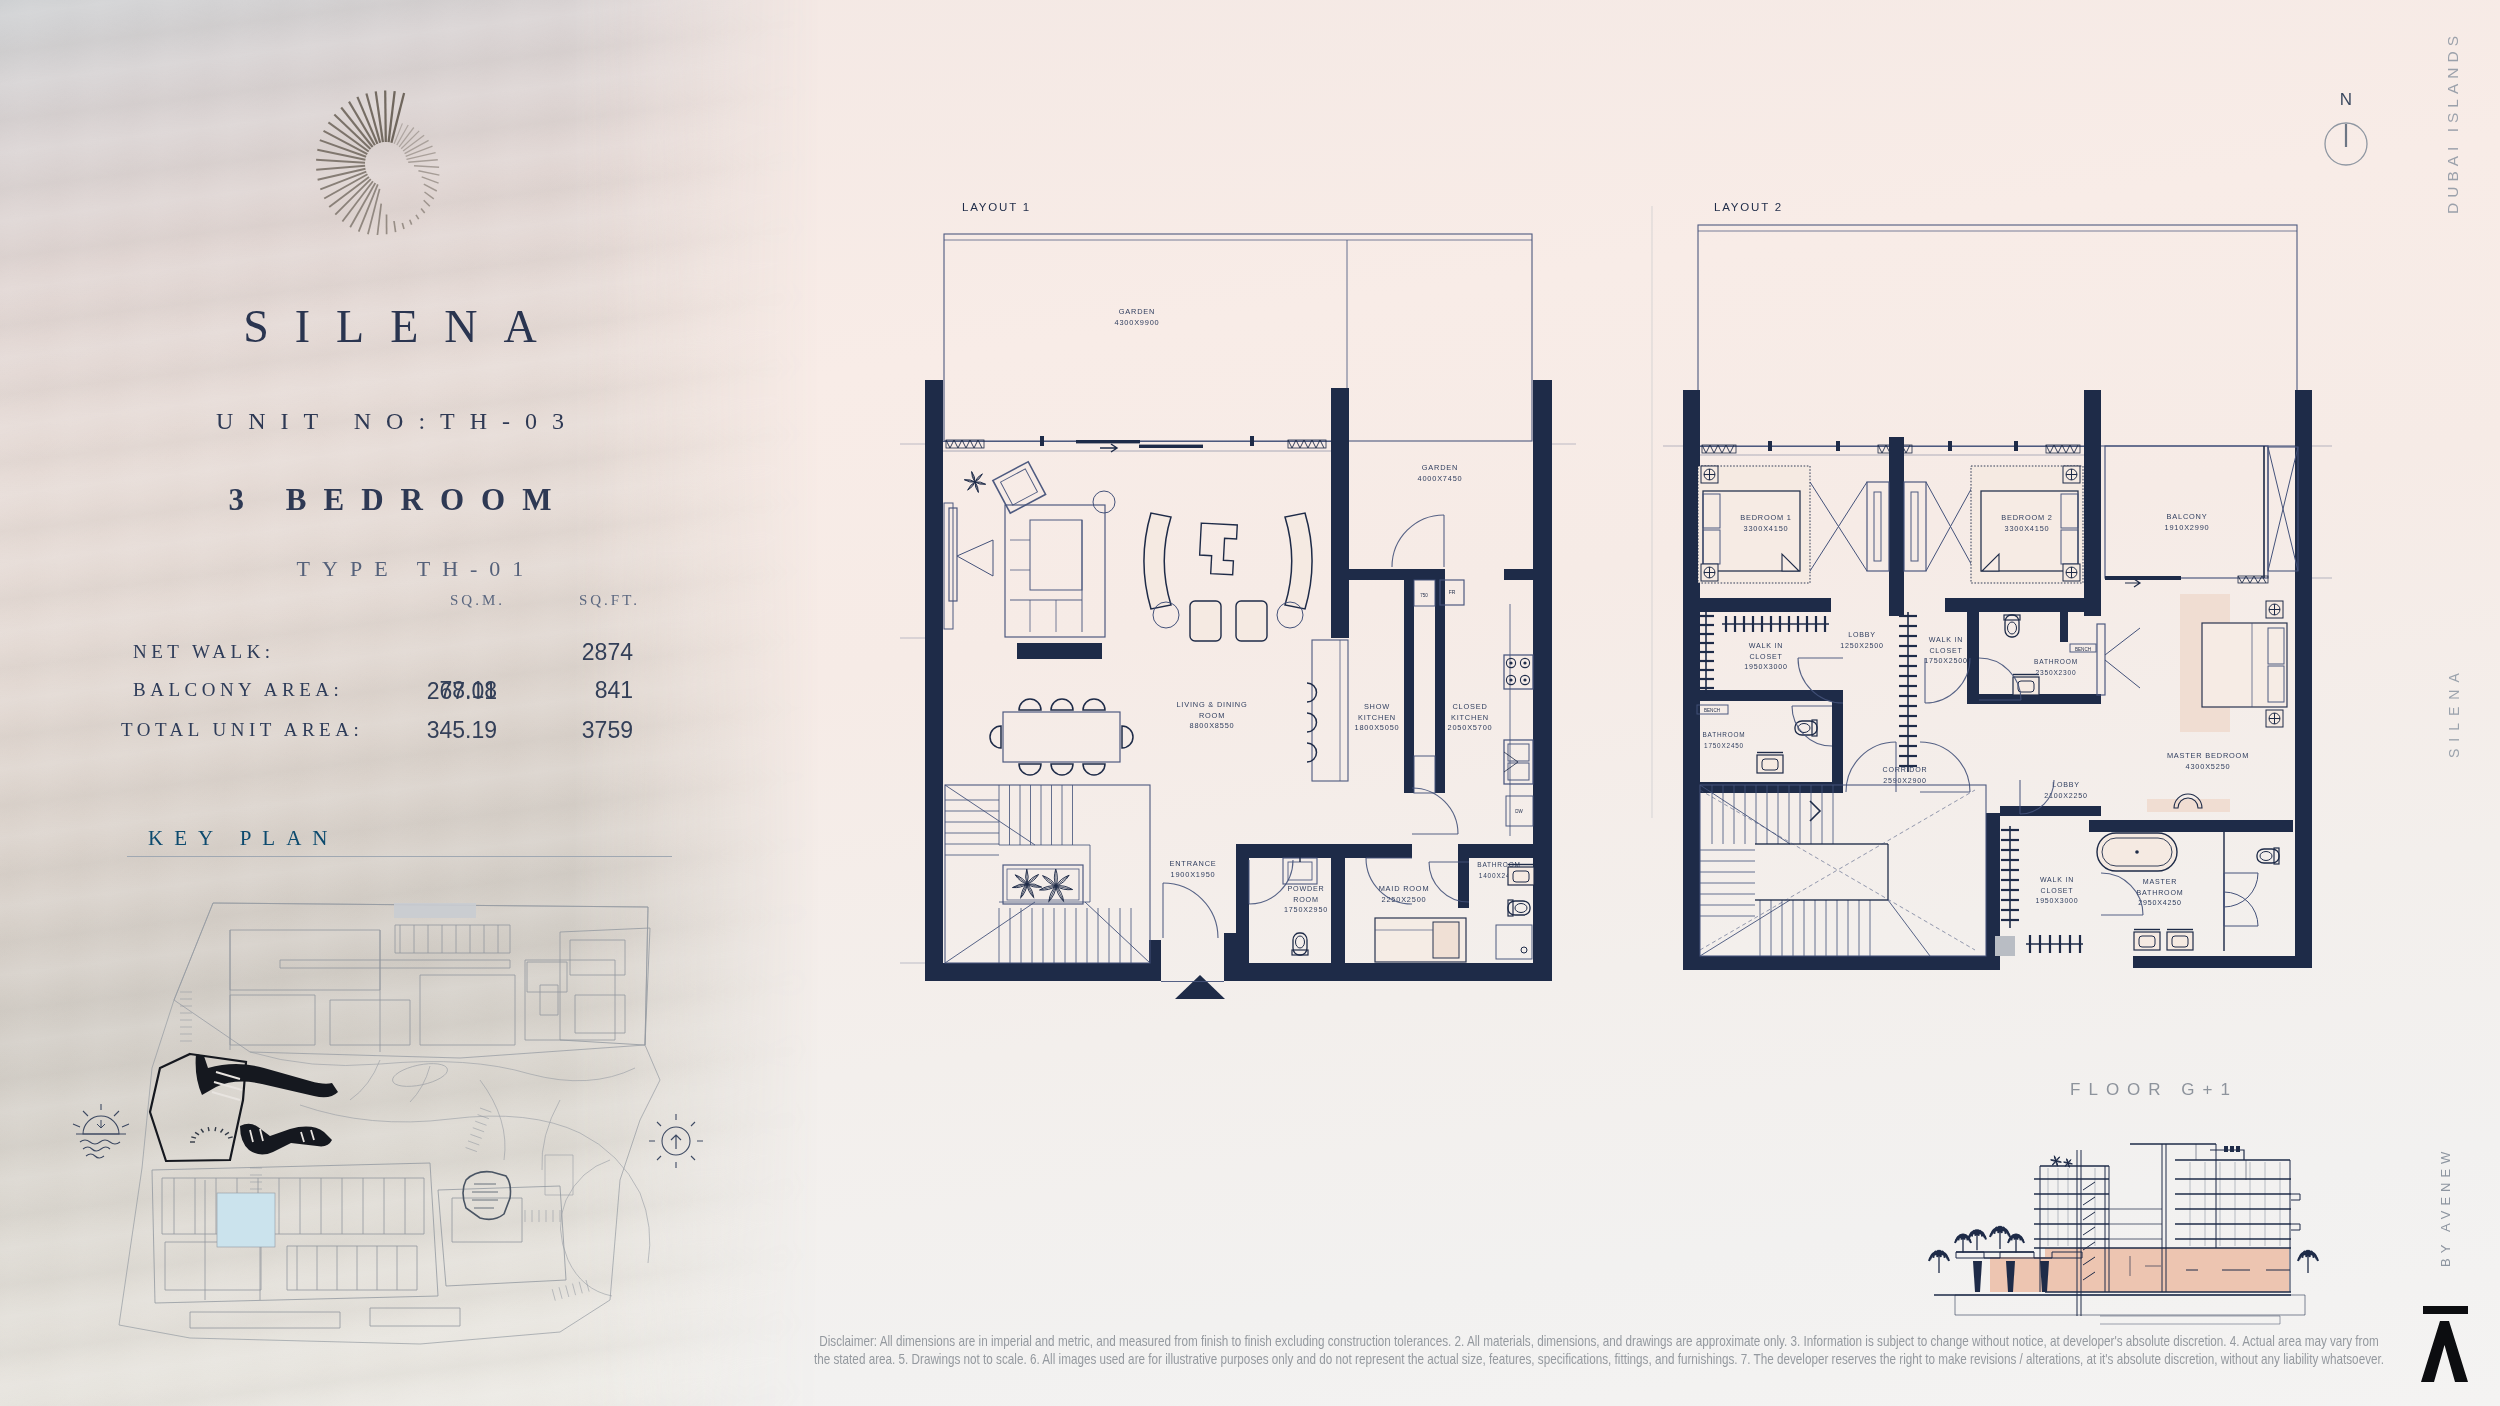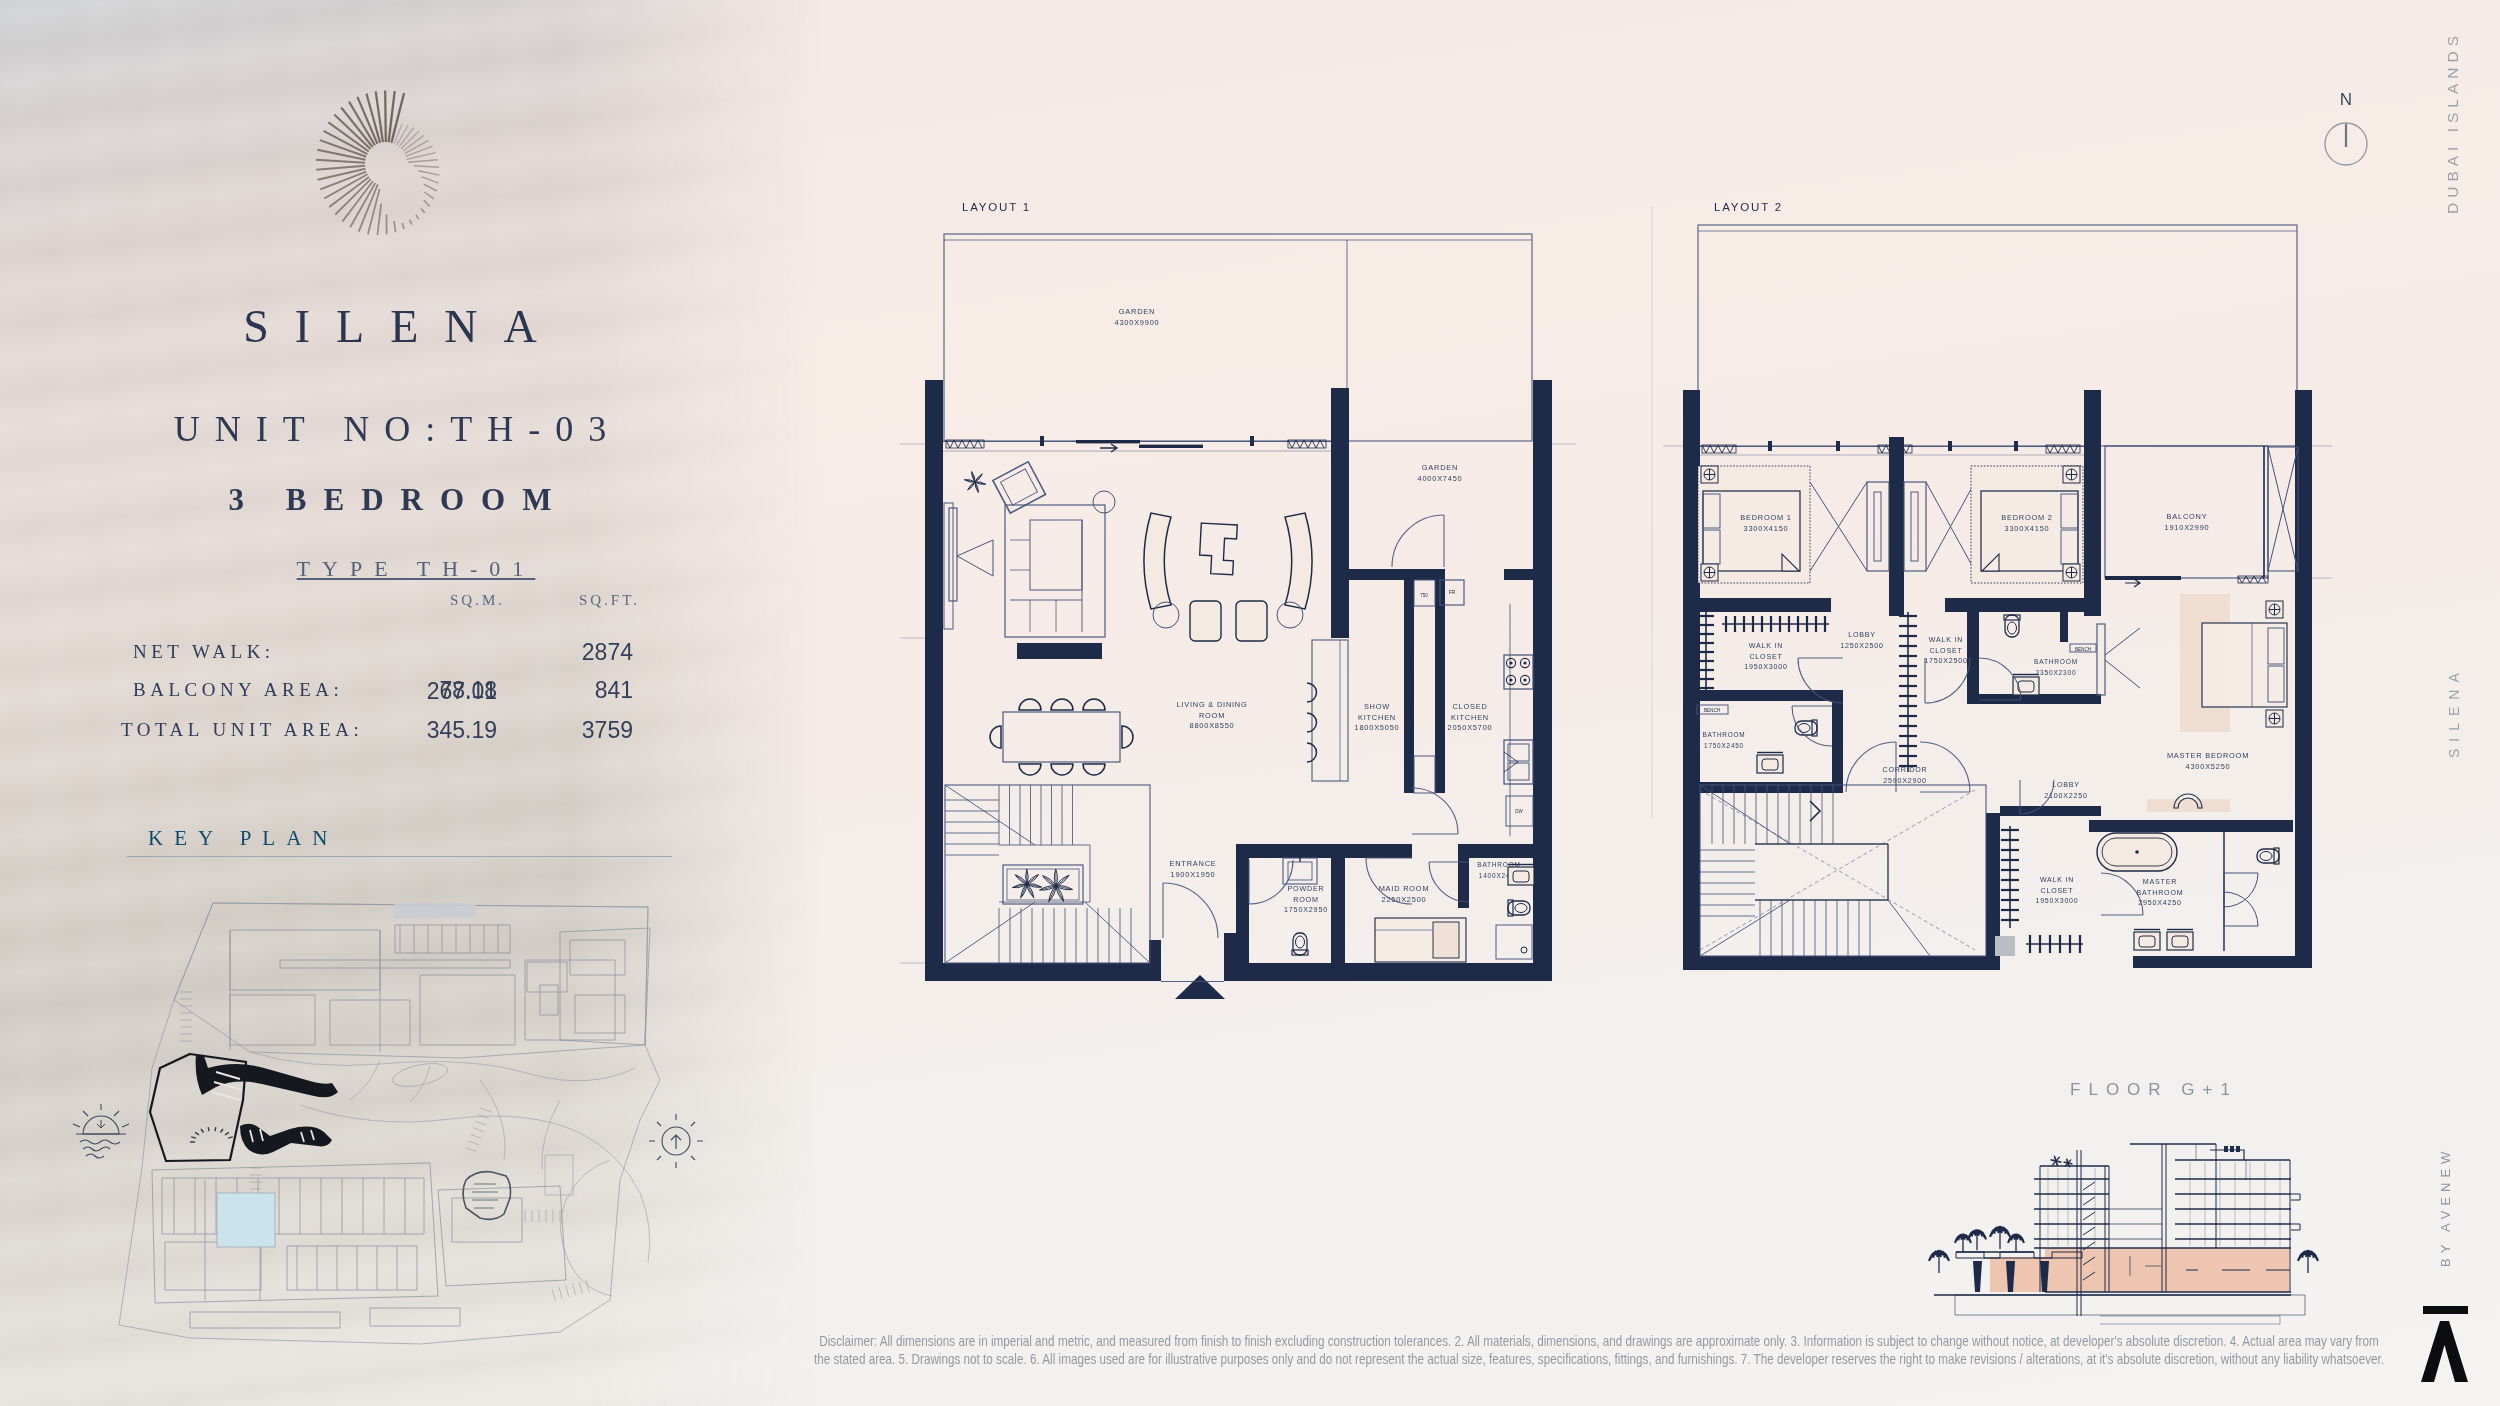--- a/index.html
+++ b/index.html
@@ -21,25 +21,25 @@
 </head>
 <body>
 
 <div class="bg"></div>
 
 <div class="leftpanel"></div>
 <div class="streaks"></div>
 
 <div class="abs serif" style="left:0;top:300px;width:780px;text-align:center;font-size:46px;letter-spacing:26px;text-indent:26px;color:#2a3550;">SILENA</div>
 
-<div class="abs serif" style="left:0;top:408px;width:780px;text-align:center;font-size:36px;letter-spacing:15px;text-indent:15px;color:#2e3954;">UNIT NO:TH-03</div>
+<div class="abs serif" style="left:0;top:408px;width:780px;text-align:center;font-size:24px;letter-spacing:15px;text-indent:15px;color:#2e3954;">UNIT NO:TH-03</div>
 
 <div class="abs serif" style="left:0;top:482px;width:780px;text-align:center;font-size:31px;letter-spacing:17px;text-indent:17px;color:#2e3954;font-weight:bold;">3 BEDROOM</div>
 
-<div class="abs serif" style="left:20px;top:556px;width:780px;text-align:center;font-size:22px;letter-spacing:12px;text-indent:12px;color:#55617a;text-decoration:underline;">TYPE TH-01</div>
+<div class="abs serif" style="left:20px;top:556px;width:780px;text-align:center;font-size:22px;letter-spacing:12px;text-indent:12px;color:#55617a;">TYPE TH-01</div>
 
 <div class="abs" style="left:0;top:0;width:780px;">
 
   <div class="abs serif" style="left:420px;top:592px;width:85px;text-align:right;font-size:15px;letter-spacing:3px;color:#5c6880;">SQ.M.</div>
   <div class="abs serif" style="left:555px;top:592px;width:85px;text-align:right;font-size:15px;letter-spacing:3px;color:#5c6880;">SQ.FT.</div>
 
   <div class="abs serif" style="left:133px;top:641px;font-size:19px;letter-spacing:4.5px;color:#2e3c59;">NET WALK:</div>
   <div class="abs" style="left:392px;top:639px;width:105px;text-align:right;font-size:23px;color:#333f58;margin-top:39px;">267.01</div>
   <div class="abs" style="left:528px;top:639px;width:105px;text-align:right;font-size:23px;color:#333f58;">2874</div>
 

